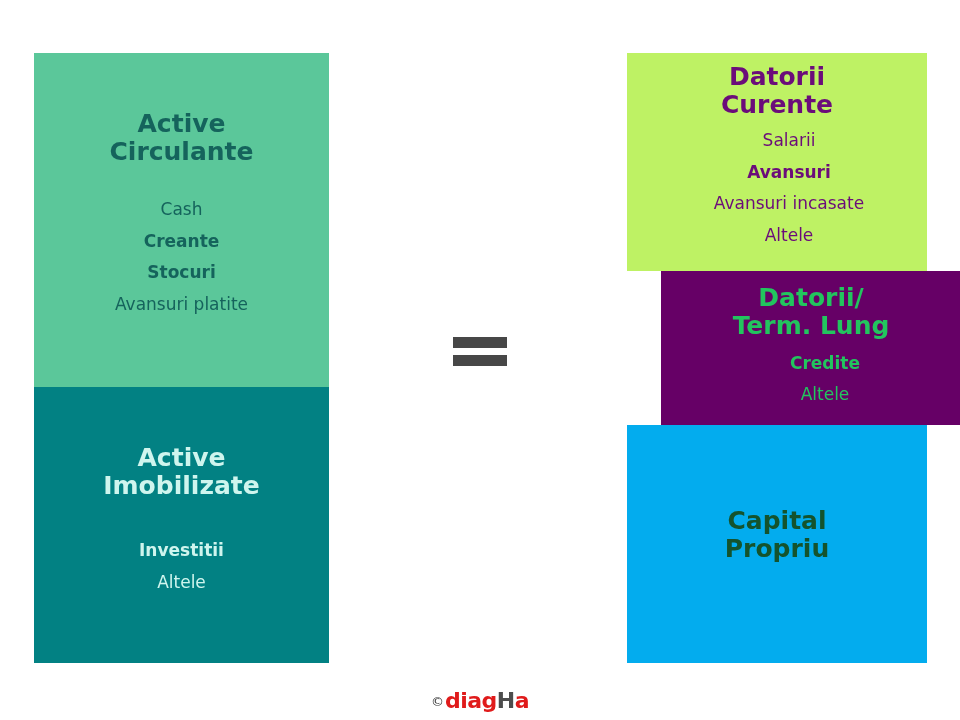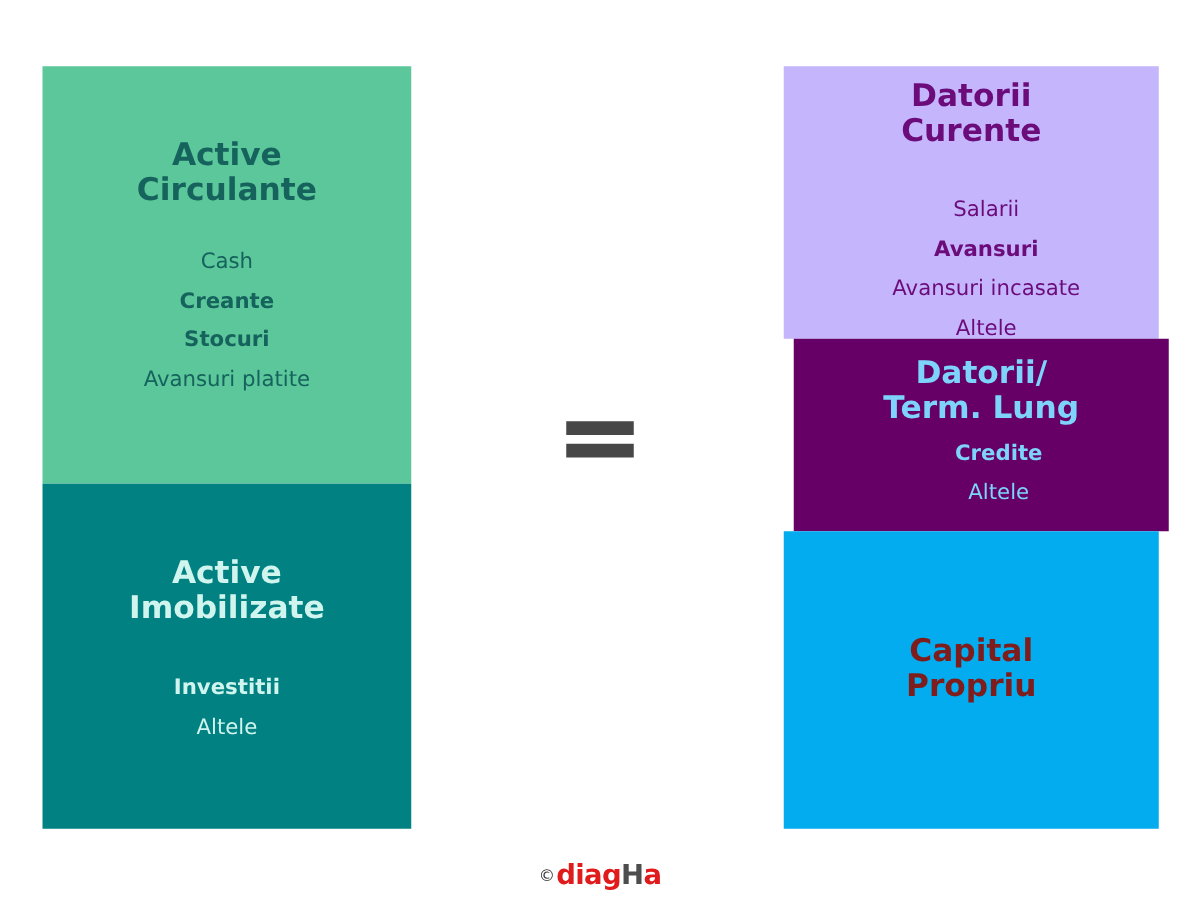--- a/index.html
+++ b/index.html
@@ -78,45 +78,44 @@
   #equals-sign .bar {
     width: 100%;
     height: 11px;
     background: #474747;
   }
 
   
   #liab-current {
     left: 627px; top: 53px;
     width: 300px; height: 218px;
-    background: #c4b5fd;
+    background: #bef264;
     color: #6B0C7A;
     padding-top: 10px;
-    gap: 28px;
   }
   #liab-current .block-title { font-size: 25px; }
   #liab-current .block-items { margin-top: 12px; margin-left: 24px; }
   #liab-current .block-item { font-size: 17px; margin-bottom: 12px; }
 
   #liab-long {
-    left: 635px; top: 271px;
+    left: 661px; top: 271px;
     width: 300px; height: 154px;
     background: #660066;
-    color: #7dd3fc;
+    color: #22c55e;
     padding-top: 13px;
   }
   #liab-long .block-title { font-size: 25px; }
   #liab-long .block-items { margin-top: 14px; padding-left: 28px; }
   #liab-long .block-item { font-size: 17px; margin-bottom: 11px; }
 
   #equity {
     left: 627px; top: 425px;
     width: 300px; height: 238px;
     background: #03ACEE;
-    color: #7f1d1d;
+    color: #14532d;
     justify-content: center;
     padding-bottom: 18px;
   }
   #equity .block-title { font-size: 25px; }
 
   
   #footer-logo {
     position: absolute;
     left: 0; right: 0;
     top: 690px;

